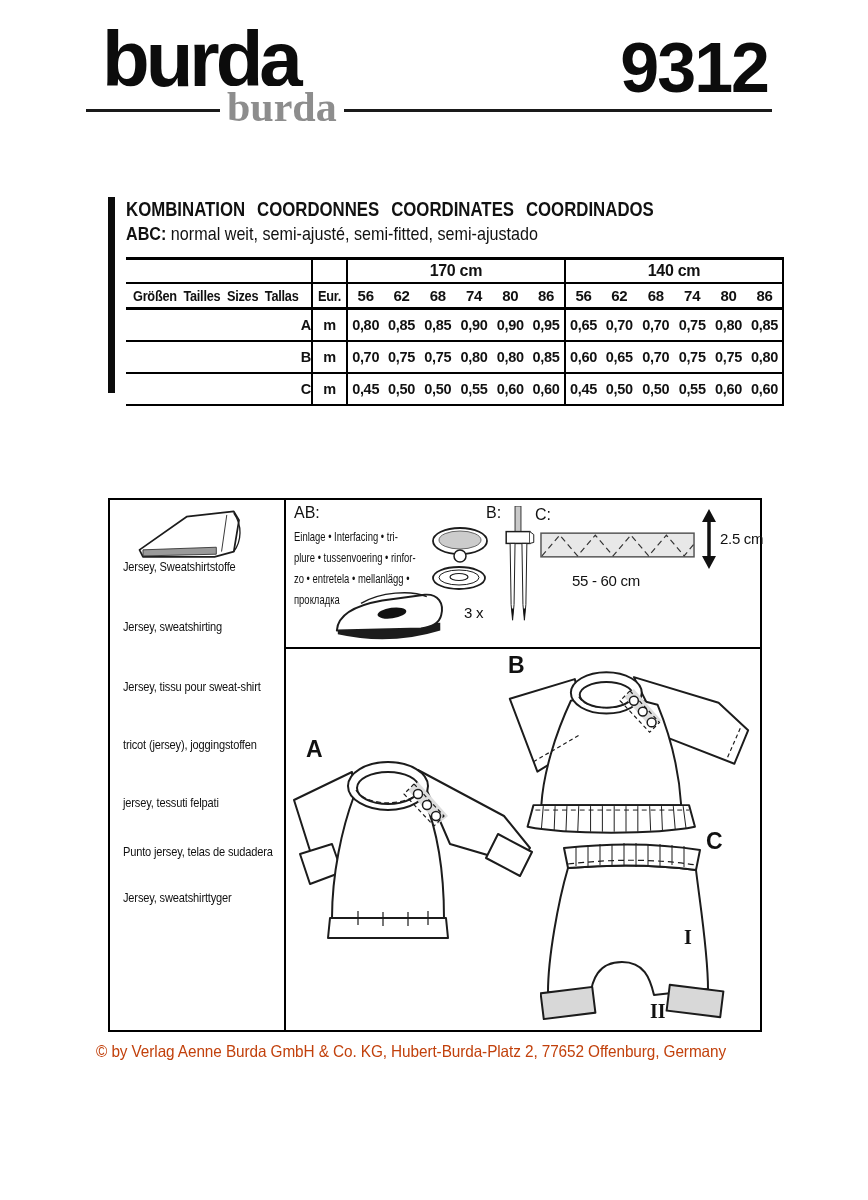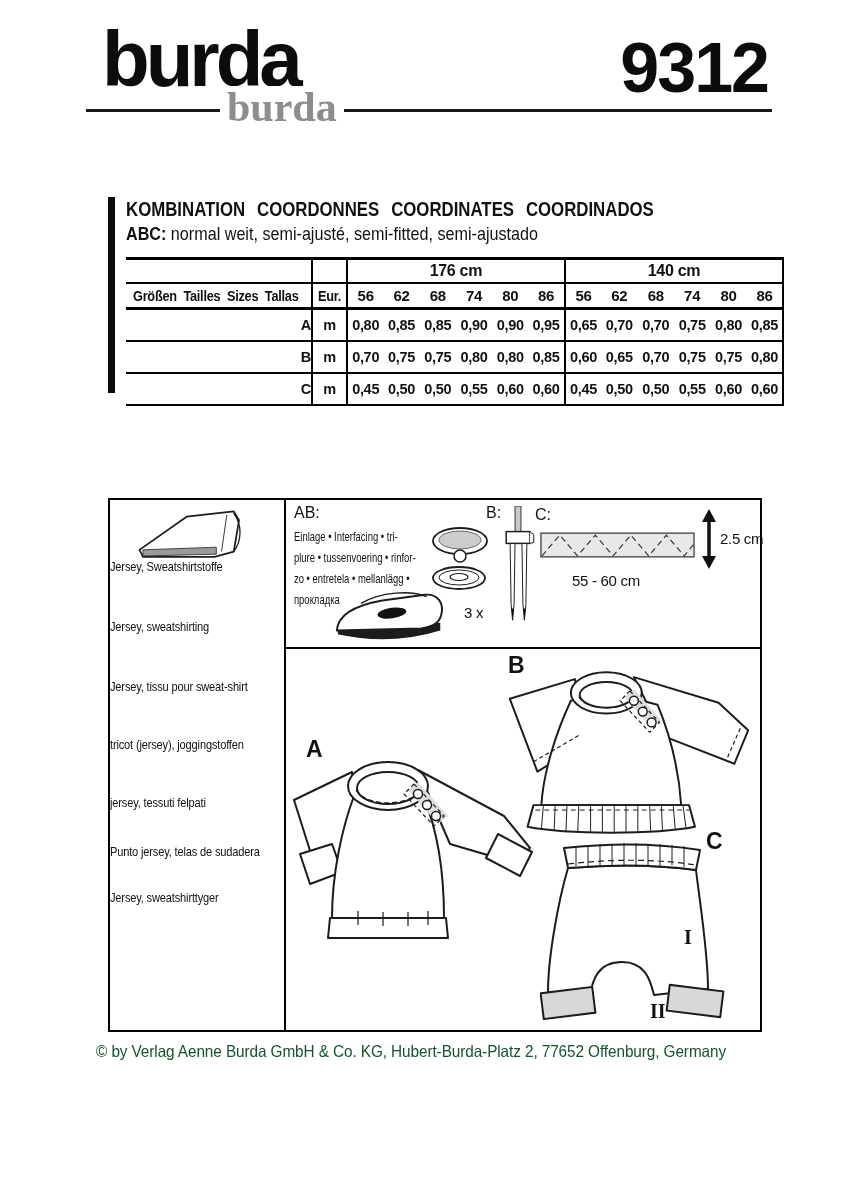--- a/index.html
+++ b/index.html
@@ -33,27 +33,27 @@
   .sizes tr.hd td{border-bottom:3px solid #000;font-size:15px;height:23px}
   .sizes tr.data td{border-bottom:2px solid #000;font-size:14.5px;height:30px}
   .sizes tr.last td{border-bottom:none}
   .sizes td.lab{text-align:right;padding-left:7px}
   
   .panel{left:108px;top:498px;width:650px;height:530px;border:2.5px solid #000}
   .panel-left{left:0;top:0;bottom:0;width:174px}
   .panel-right{left:174px;top:0;bottom:0;right:0;border-left:2.5px solid #000}
   .notions{position:absolute;left:0;right:0;top:0;height:147px;border-bottom:2.5px solid #000}
   .drawings{position:absolute;left:0;right:0;top:150px;bottom:0}
-  .fab{left:0;font-size:13.5px;letter-spacing:-.2px;line-height:19px}
+  .fab{left:13px;font-size:13.5px;letter-spacing:-.2px;line-height:19px}
   .nlab{font-size:16px;font-weight:400}
   .ab-text{left:8px;top:26px;font-size:13.5px;line-height:21px}
   .small-b{font-size:15px;font-weight:400;letter-spacing:-.3px;white-space:nowrap}
   .viewlab{font-size:23px;font-weight:700}
   .roman{font-family:"Liberation Serif",serif;font-size:20px;font-weight:700}
-  .footer{left:96px;top:1042px;font-size:16.5px;letter-spacing:-.1px;white-space:nowrap;color:#14532d}
+  .footer{left:96px;top:1042px;font-size:16.5px;letter-spacing:-.1px;white-space:nowrap;color:#c2410c}
   svg{display:block}
 </style>
 </head>
 <body>
 
 <div class="page">
 
   <div class="abs brand">burda</div>
   <div class="abs hline"></div>
   <div class="abs brand-sub">burda</div>
@@ -82,21 +82,21 @@
           <col style="width:36.4px">
           <col style="width:36.4px">
           <col style="width:36.4px">
           <col style="width:36.4px">
           <col style="width:36.4px">
       </colgroup>
       <tbody>
           <tr class="gr">
         <td></td>
         <td class="bl"></td>
-        <td class="blh" colspan="6">176 cm</td>
+        <td class="blh" colspan="6">170 cm</td>
         <td class="blh br" colspan="6">140 cm</td>
       </tr>
       <tr class="hd">
         <td class="lab"><span class="cond sx85">Größen  Tailles  Sizes  Tallas</span></td>
         <td class="bl"><span class="cond sx85" style="transform-origin:50% 50%">Eur.</span></td>
         <td class="blh">56</td>
         <td>62</td>
         <td>68</td>
         <td>74</td>
         <td>80</td>

